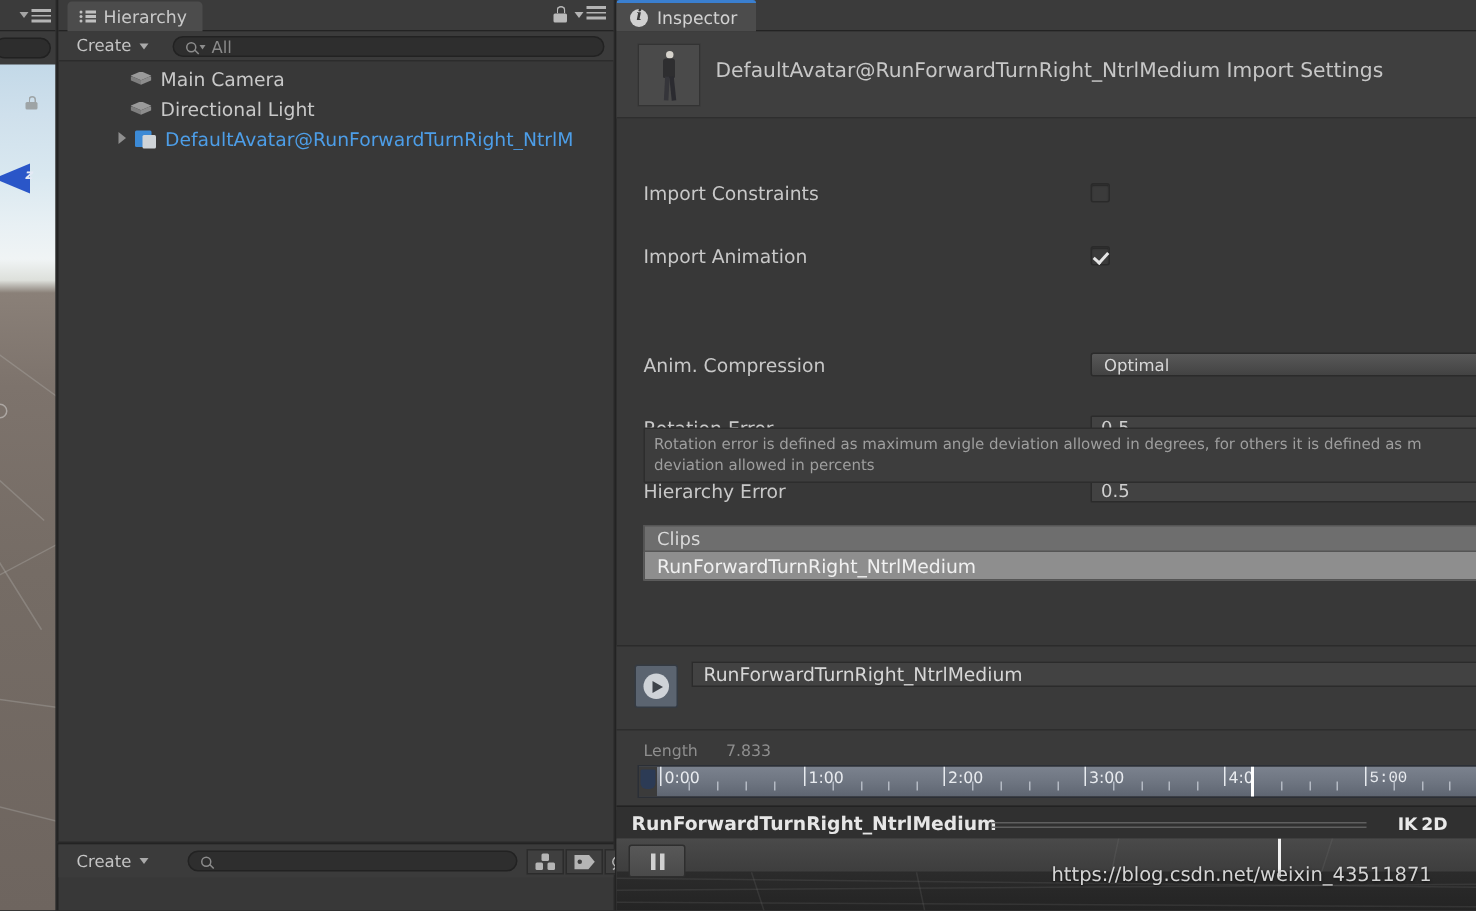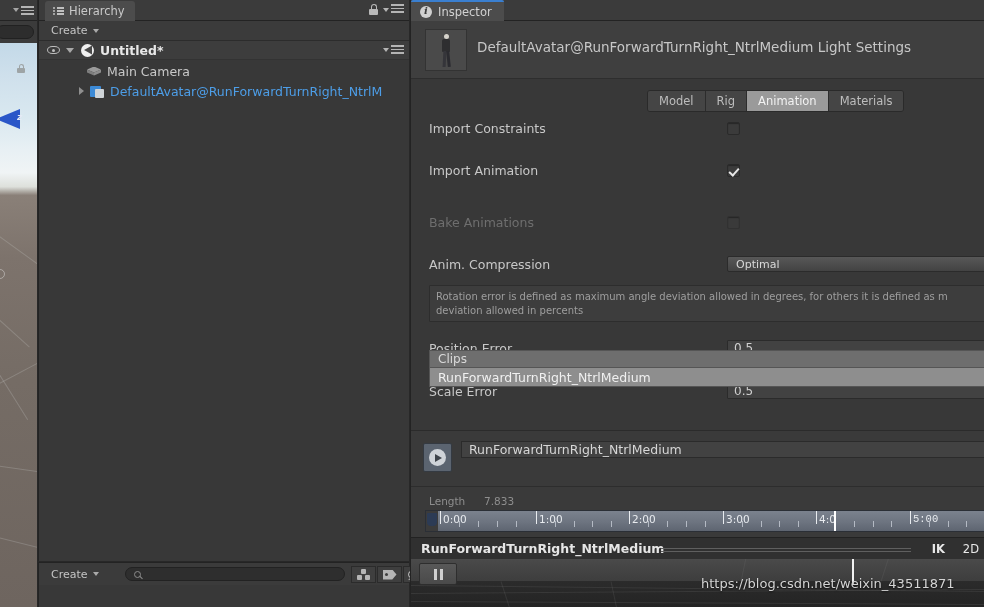--- a/index.html
+++ b/index.html
@@ -176,21 +176,21 @@
   .tl-label { position: absolute; top: 2px; color: #e8ebef; font-size: 10.5px; }
   .tl-major { position: absolute; top: 0; width: 1px; height: 13px; background: #e8ebef; }
   .tl-minor { position: absolute; top: 10px; width: 1px; height: 6px; background: #b4bac4; }
   .tl-playhead { position: absolute; top: 0; width: 2px; height: 22px; background: #ffffff; }
 
   
   .anim-bottombar { position: absolute; left: 0; top: 537px; width: 574px; height: 22px; background: #303030; border-top: 1px solid #222; display: flex; align-items: center; }
   .abb-name { margin-left: 10px; color: #e6e6e6; font-size: 12.5px; font-weight: bold; white-space: nowrap; }
   .abb-rail { position: absolute; left: 250px; right: 74px; top: 10px; height: 4px; border-top: 1px solid #5f5f5f; border-bottom: 1px solid #5f5f5f; }
   .abb-ik { position: absolute; right: 40px; top: 4px; color: #e9e9e9; font-size: 11.5px; font-weight: bold; }
-  .abb-2d { position: absolute; right: 6px; top: 4px; color: #e9e9e9; font-size: 11.5px; font-weight: normal; text-align: center; }
+  .abb-2d { position: absolute; right: 20px; top: 4px; color: #e9e9e9; font-size: 11.5px; font-weight: bold; text-align: center; }
 
   .anim-viewport { position: absolute; left: 0; top: 559px; width: 574px; height: 48px; overflow: hidden;
     background: linear-gradient(to bottom, #4a4a4a 0%, #3f3f3f 40%, #333333 100%); }
   .av-ground { position: absolute; left: 0; bottom: 0; width: 574px; height: 26px;
     background: linear-gradient(to bottom, #2b2b2b, #242424); }
   .av-gl { position: absolute; background: rgba(120,120,120,0.20); height: 1px; transform-origin: left center; }
   .pause-btn { position: absolute; left: 8px; top: 4px; width: 38px; height: 22px;
     background: linear-gradient(to bottom, #585858, #4a4a4a); border: 1px solid #2e2e2e; border-radius: 2px;
     display: flex; align-items: center; justify-content: center; gap: 3px; }
   .pause-btn i { width: 3px; height: 11px; background: #d0d0d0; }
@@ -271,54 +271,48 @@
             </span>
         </span>
       </div>
     </div>
 
     <div class="hier-toolbar">
       <div class="create-btn">
         <span>Create</span>
         <span class="caret"></span>
       </div>
-    </div>
-
-    <div class="hier-root-row">
-      <span class="eye-ico">
-          <span class="o"></span>
-          <span class="p"></span>
-        </span>
-      <span class="tri-ico"></span>
-      <span class="unity-logo">
-          <span class="d"></span>
-          <span class="c"></span>
-        </span>
-      <span class="hier-root-label">Untitled*</span>
-      <span class="hier-root-menu ham-ico">
-        <span class="caret"></span>
-          <span class="lines">
-            <i></i>
-            <i></i>
-            <i></i>
-          </span>
-      </span>
-    </div>
+      <div class="search-field">
+        <span class="search-mag"></span>
+        <span class="search-caret"></span>
+        <span class="search-txt">All</span>
+      </div>
+    </div>
+
 
     <div class="hier-tree">
       <div class="tree-row">
         <span class="disc" style="width:48px;"></span>
         <span class="cube-ico">
             <span class="top"></span>
             <span class="bl"></span>
             <span class="br"></span>
           </span>
         <span class="tree-label">Main Camera</span>
       </div>
       <div class="tree-row">
+        <span class="disc" style="width:48px;"></span>
+        <span class="cube-ico">
+            <span class="top"></span>
+            <span class="bl"></span>
+            <span class="br"></span>
+          </span>
+        <span class="tree-label">Directional Light</span>
+      </div>
+      <div class="tree-row">
         <span class="disc" style="width:34px;"></span>
         <span class="tri-ico collapsed"></span>
         <span style="width:6px;"></span>
         <span class="prefab-ico">
             <span class="b"></span>
             <span class="b2"></span>
           </span>
         <span class="tree-label blue">DefaultAvatar@RunForwardTurnRight_NtrlM</span>
       </div>
     </div>
@@ -366,59 +360,49 @@
 
     <div class="insp-header">
       <div class="insp-thumb">
         <div class="thumb-fig">
           <div class="head"></div>
             <div class="torso"></div>
             <div class="legL"></div>
             <div class="legR"></div>
         </div>
       </div>
-      <div class="insp-title">DefaultAvatar@RunForwardTurnRight_NtrlMedium Light Settings</div>
-    </div>
-
-    <div class="insp-tabs-group">
-      <div class="insp-subtab">Model</div>
-      <div class="insp-subtab">Rig</div>
-      <div class="insp-subtab active">Animation</div>
-      <div class="insp-subtab">Materials</div>
-    </div>
+      <div class="insp-title">DefaultAvatar@RunForwardTurnRight_NtrlMedium Import Settings</div>
+    </div>
+
 
     <div class="insp-body">
 
       <div class="prop-row" style="top:0;">
         <span class="prop-label">Import Constraints</span>
         <span class="prop-check"></span>
       </div>
 
       <div class="prop-row" style="top:21px;">
         <span class="prop-label">Import Animation</span>
         <span class="prop-check checked"></span>
       </div>
 
-      <div class="prop-row" style="top:52px;">
-        <span class="prop-label dim">Bake Animations</span>
-        <span class="prop-check dim"></span>
-      </div>
 
       <div class="prop-row" style="top:73px;">
         <span class="prop-label">Anim. Compression</span>
         <span class="prop-popup">Optimal</span>
       </div>
 
       <div class="prop-row" style="top:94px;">
         <span class="prop-label">Rotation Error</span>
         <span class="prop-field">0.5</span>
       </div>
 
       <div class="prop-row" style="top:115px;">
-        <span class="prop-label">Position Error</span>
+        <span class="prop-label">Hierarchy Error</span>
         <span class="prop-field">0.5</span>
       </div>
 
       <div class="prop-row" style="top:137px;">
         <span class="prop-label">Scale Error</span>
         <span class="prop-field">0.5</span>
       </div>
 
       <div class="help-box" style="top:167px;">Rotation error is defined as maximum angle deviation allowed in degrees, for others it is defined as m deviation allowed in percents</div>
 

